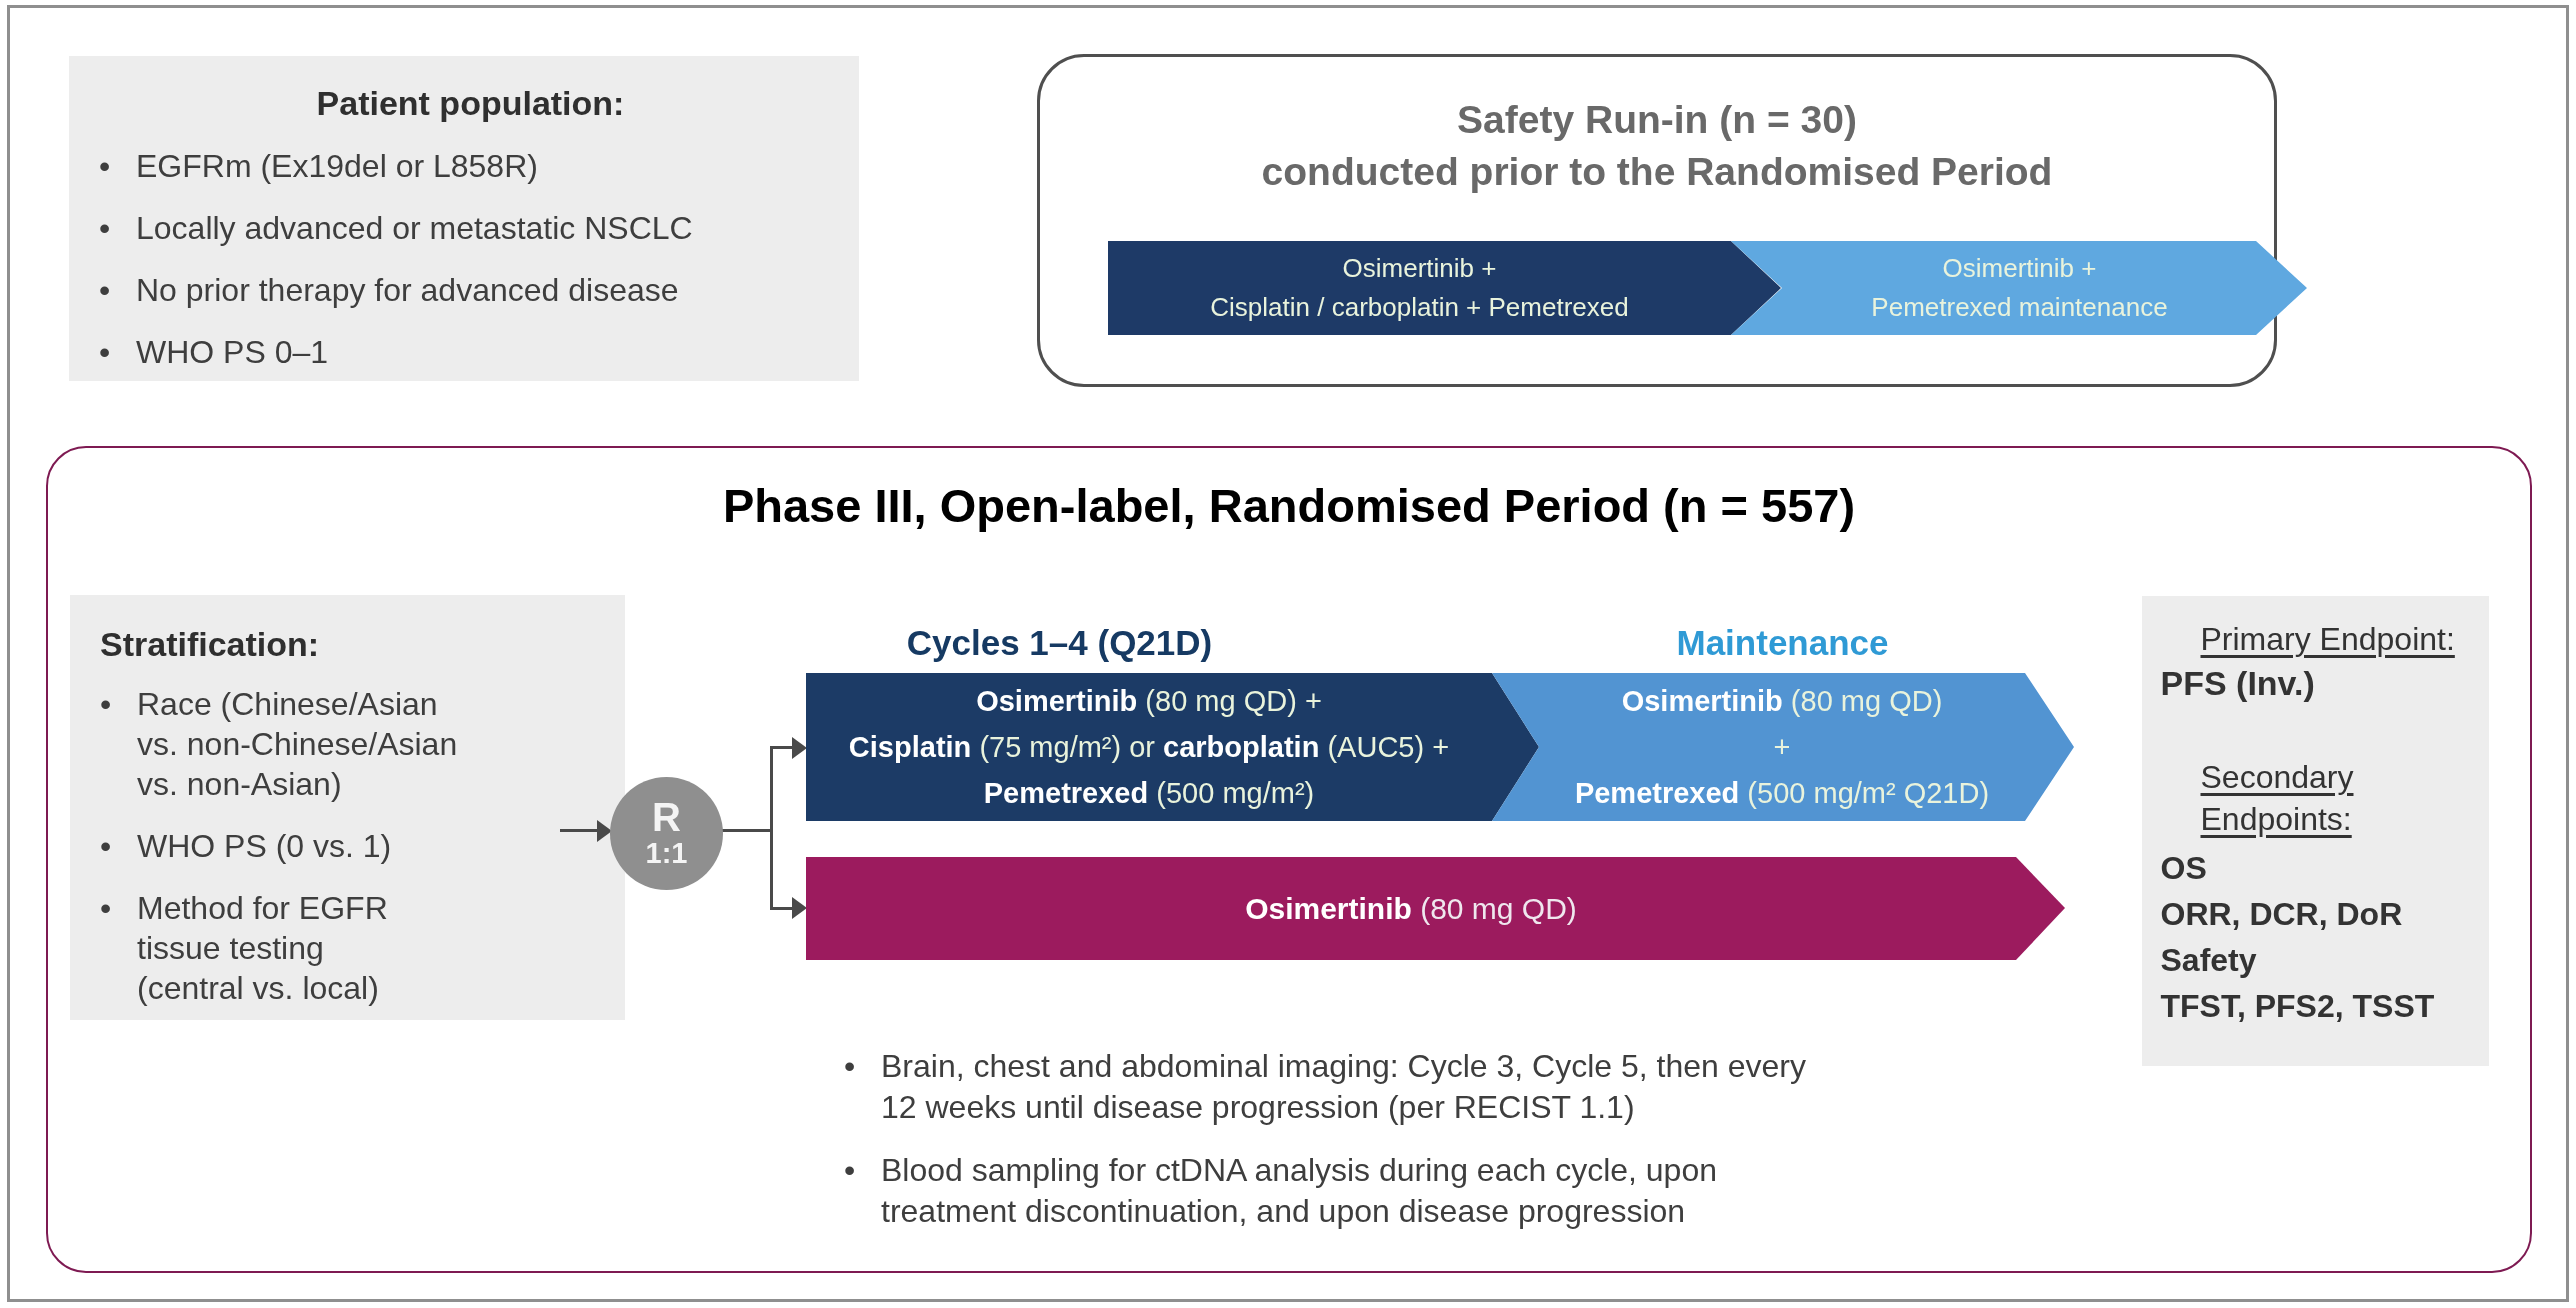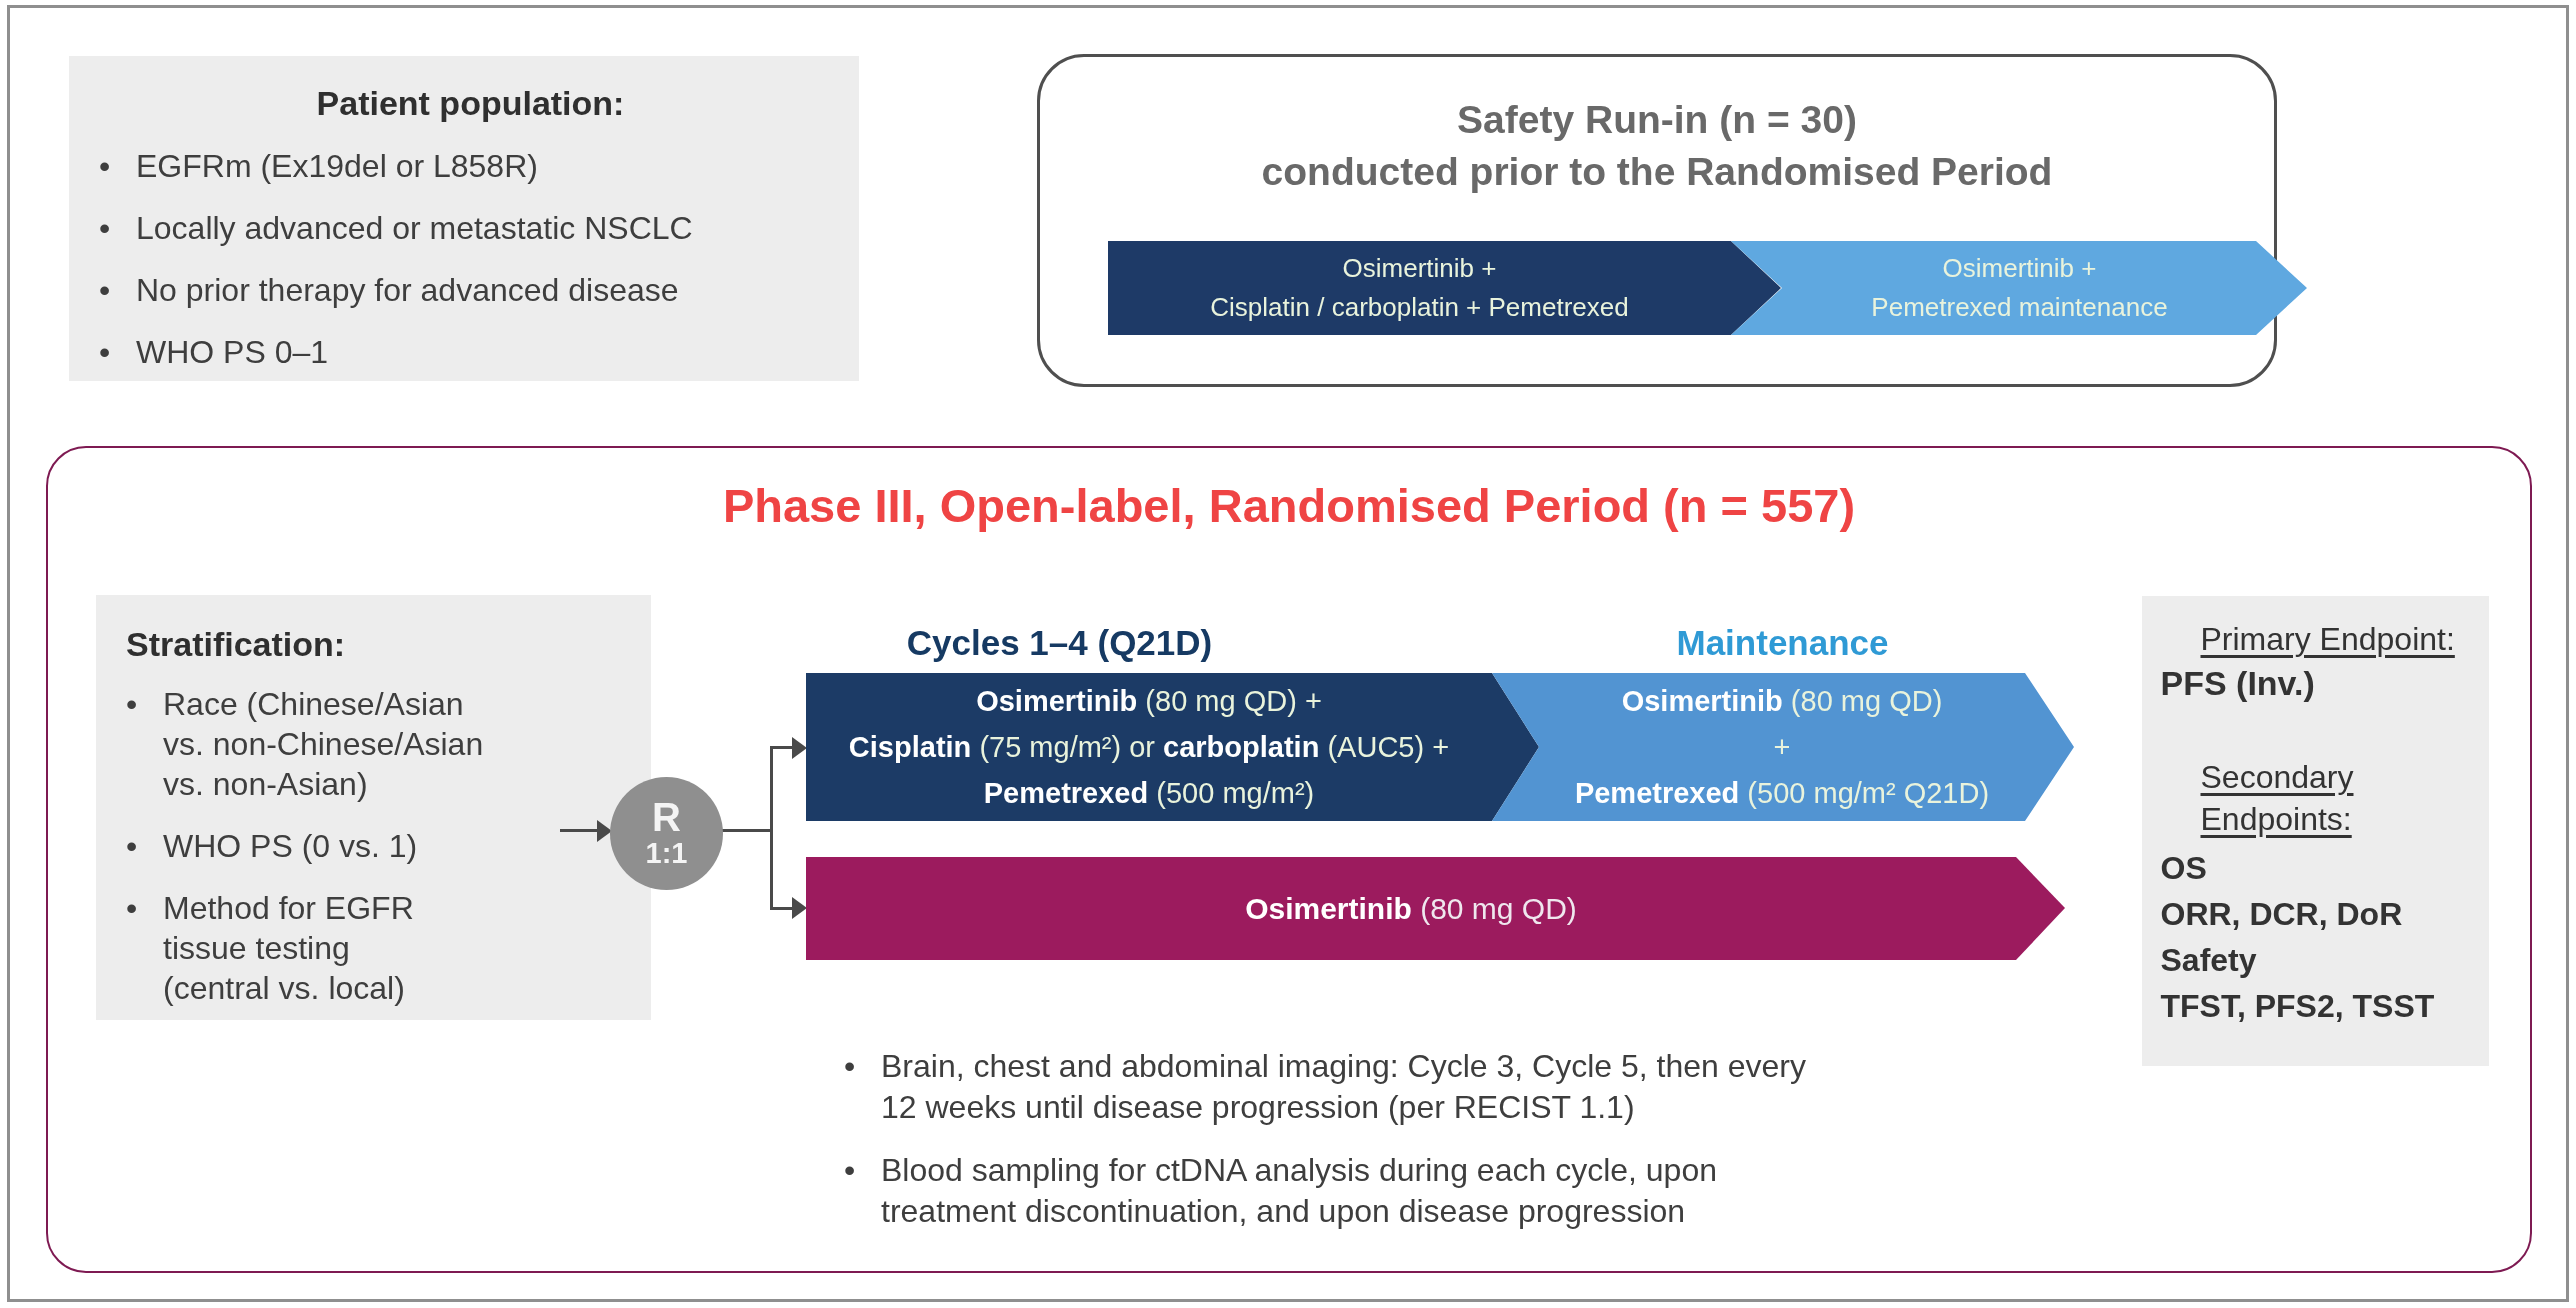--- a/index.html
+++ b/index.html
@@ -26,23 +26,23 @@
   #safety-title{left:0;top:37px;width:100%;text-align:center;font-weight:bold;font-size:39px;line-height:52px;color:#696969;}
   #safety-arm{left:68px;top:184px;width:1199px;height:94px;}
   .seg{position:absolute;top:0;height:100%;}
   .seg-text{position:absolute;top:0;height:100%;display:flex;flex-direction:column;justify-content:center;align-items:center;text-align:center;}
   #safety-seg-dark{left:0;width:673px;background:#1e3a67;clip-path:polygon(0 0,623px 0,673px 47px,623px 94px,0 94px);}
   #safety-seg-dark .seg-text{left:0;width:623px;font-size:26px;line-height:39px;}
   #safety-seg-light{left:623px;width:576px;background:#5fa8e0;clip-path:polygon(0 0,525px 0,576px 47px,525px 94px,0 94px,51px 47px);}
   #safety-seg-light .seg-text{left:51px;width:475px;font-size:26px;line-height:39px;}
   
   #main-box{left:46px;top:446px;width:2486px;height:827px;border:2.5px solid #7e1a52;border-radius:40px;box-sizing:border-box;}
-  #main-title{left:46px;top:478px;width:2486px;text-align:center;font-weight:bold;font-size:47px;color:#ef4444;}
-  
-  #strat-box{left:96px;top:595px;width:555px;height:425px;padding:29px 8.4px 0 30px;box-sizing:border-box;}
+  #main-title{left:46px;top:478px;width:2486px;text-align:center;font-weight:bold;font-size:47px;color:#000000;}
+  
+  #strat-box{left:70px;top:595px;width:555px;height:425px;padding:29px 8.4px 0 30px;box-sizing:border-box;}
   #strat-box .panel-title{margin-bottom:20px;}
   #strat-box .bullet-row{font-size:32px;line-height:40px;margin-bottom:22px;}
   
   #r-circle{left:610px;top:777px;width:113px;height:113px;border-radius:50%;background:#8f8f8f;display:flex;flex-direction:column;align-items:center;justify-content:center;color:#f4f4f4;}
   #r-letter{font-weight:bold;font-size:40px;line-height:39px;}
   #r-ratio{font-weight:bold;font-size:29px;line-height:32px;}
   
   .cline{background:#4a4a4a;}
   .arrowhead{width:0;height:0;border-top:11px solid transparent;border-bottom:11px solid transparent;border-left:15px solid #4a4a4a;}
   

